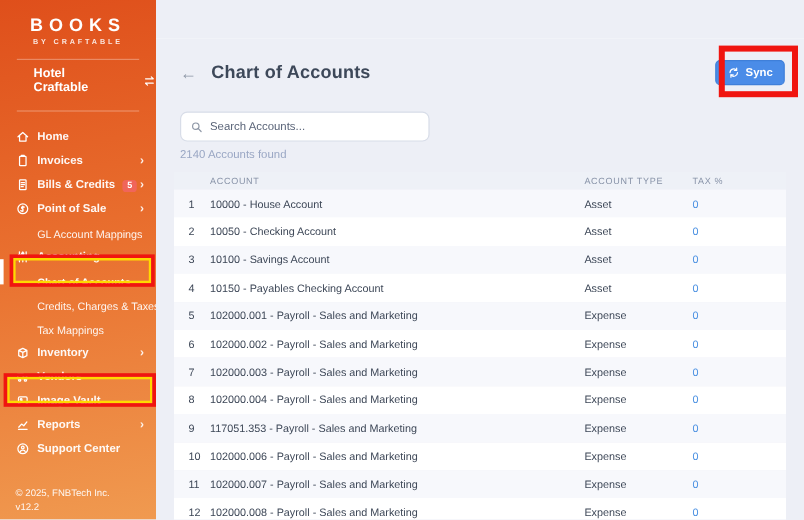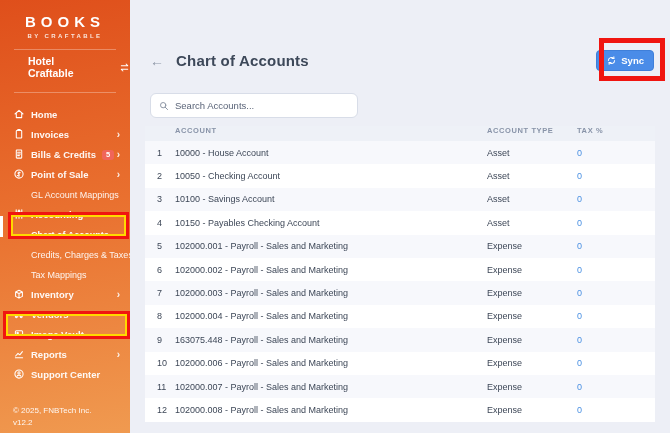--- a/index.html
+++ b/index.html
@@ -54,22 +54,22 @@
 
   .filters { padding:8px 16px 0 20px; }
   .acct-search { display:flex; align-items:center; gap:6px; background:#fff;
     border:1px solid #d8dde8; border-radius:6px; width:208px; height:25px; padding:0 8px; }
   .acct-search input { border:none; outline:none; font-size:9.5px; color:#4a5364; flex:1; background:transparent; }
   .acct-search input::placeholder { color:#5a6478; }
   .result-count { font-size:9.5px; color:#9aa7c4; margin-top:6px; }
 
   
   .table { margin:8px 15px 0 15px; }
-  .t-head { display:flex; align-items:flex-start; height:15px; background:#eef1f7;
-    font-size:7.5px; font-weight:700; letter-spacing:.6px; color:#8893a8; }
+  .t-head { display:flex; align-items:center; height:15px; background:#eef1f7;
+    font-size:7.5px; font-weight:400; letter-spacing:.6px; color:#8893a8; }
   .t-row { display:flex; align-items:center; height:23.4px; font-size:9px; color:#3d4757; background:#fff; }
   .t-row:nth-child(odd) { background:#f7f8fc; }
   .c-num { width:30px; padding-left:12px; flex:none; }
   .c-account { flex:1; padding-left:0; }
   .c-type { width:90px; flex:none; }
   .c-tax { width:78px; flex:none; }
   .t-row .c-tax { color:#4a90e2; cursor:pointer; }
 
   
   .anno { position:absolute; border:3px solid #f01510; box-shadow:inset 0 0 0 2px #ffd900;
@@ -266,20 +266,21 @@
     <div class="filters">
       <div class="acct-search">
         <span class="icon">
           <svg width="10" height="10" viewBox="0 0 12 12" fill="none" stroke="#8e97a6" stroke-width="1.2" stroke-linecap="round">
             <circle cx="5" cy="5" r="3.2"></circle>
               <path d="M7.5 7.5 10.3 10.3"></path>
           </svg>
         </span>
         <input type="text" placeholder="Search Accounts..." style="">
       </div>
+      <div class="result-count">2140 Accounts found</div>
     </div>
 
     <div class="table">
       <div class="t-head">
         <span class="c-num"></span>
         <span class="c-account">ACCOUNT</span>
         <span class="c-type">ACCOUNT TYPE</span>
         <span class="c-tax">TAX %</span>
       </div>
       <div id="table-body">
@@ -326,21 +327,21 @@
             <span class="c-tax">0</span>
           </div>
           <div class="t-row">
             <span class="c-num">8</span>
             <span class="c-account">102000.004 - Payroll - Sales and Marketing</span>
             <span class="c-type">Expense</span>
             <span class="c-tax">0</span>
           </div>
           <div class="t-row">
             <span class="c-num">9</span>
-            <span class="c-account">163075.448 - Payroll - Sales and Marketing</span>
+            <span class="c-account">117051.353 - Payroll - Sales and Marketing</span>
             <span class="c-type">Expense</span>
             <span class="c-tax">0</span>
           </div>
           <div class="t-row">
             <span class="c-num">10</span>
             <span class="c-account">102000.006 - Payroll - Sales and Marketing</span>
             <span class="c-type">Expense</span>
             <span class="c-tax">0</span>
           </div>
           <div class="t-row">

